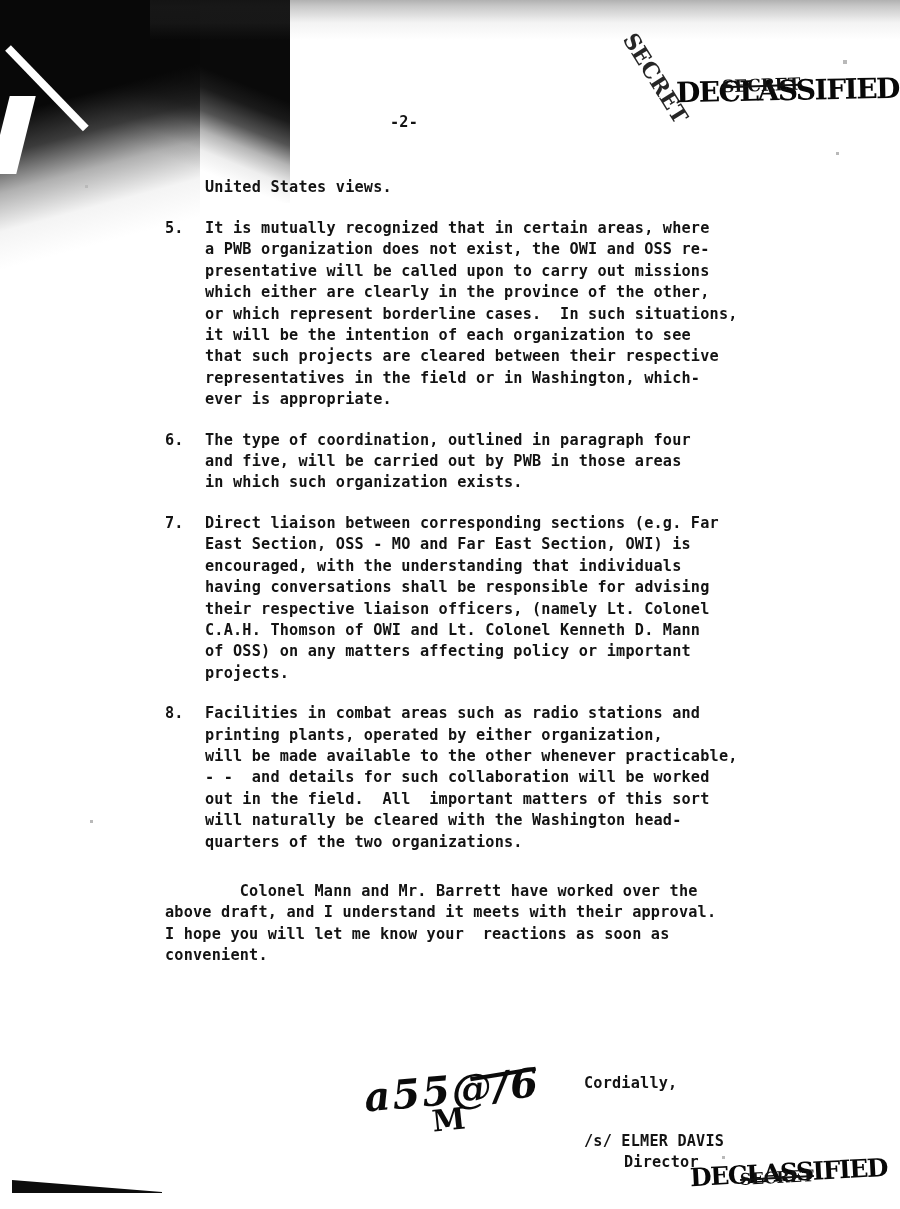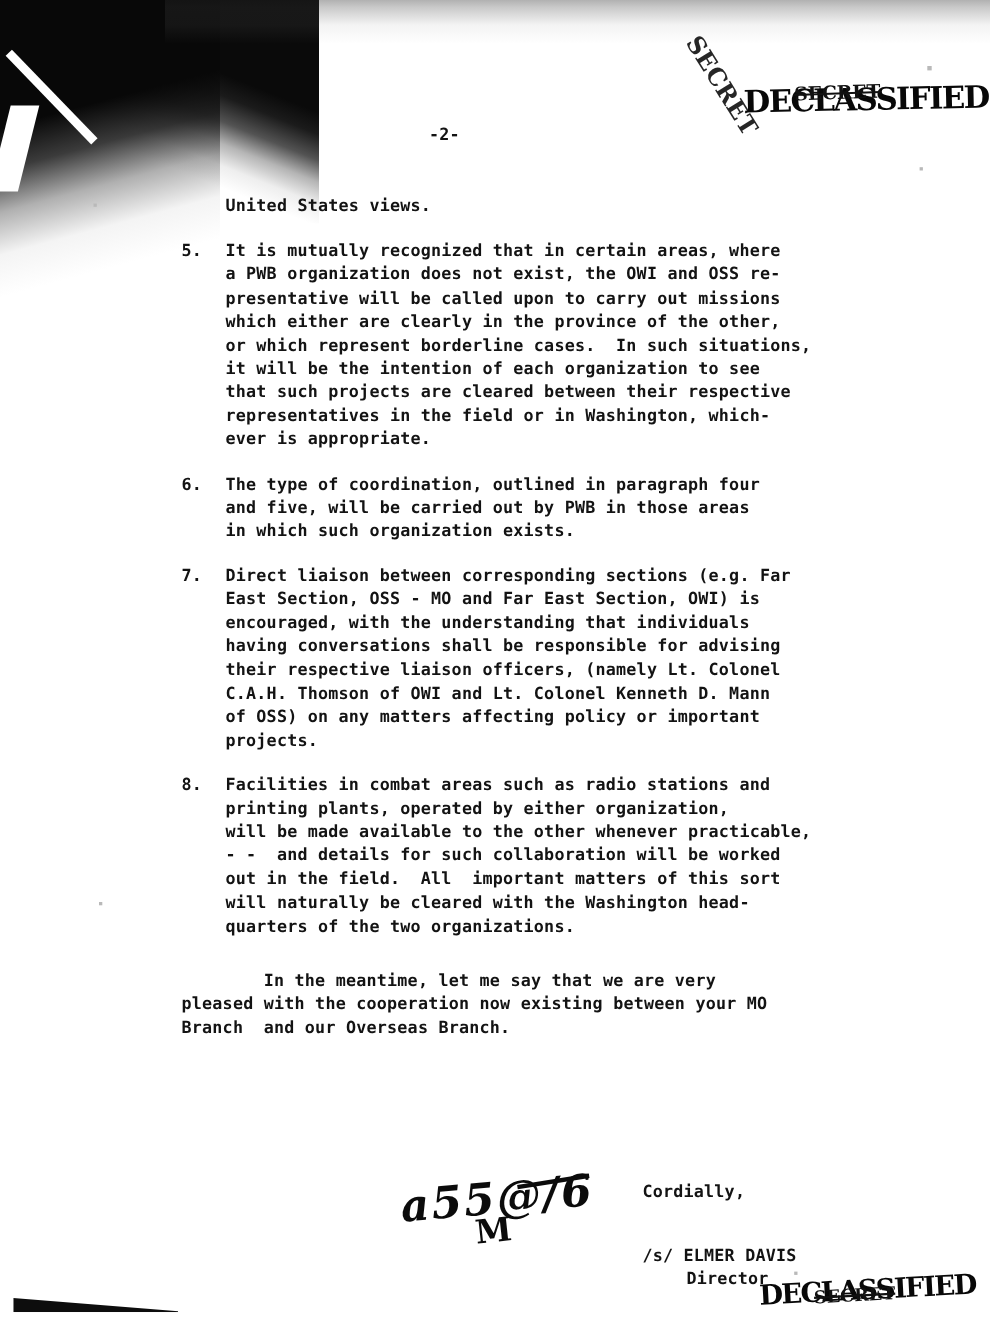--- a/index.html
+++ b/index.html
@@ -341,23 +341,24 @@
 will be made available to the other whenever practicable,
 - -  and details for such collaboration will be worked
 out in the field.  All  important matters of this sort
 will naturally be cleared with the Washington head-
 quarters of the two organizations.</div>
     </div>
 
   </div>
 
   <div class="closing-block">
-    <div class="closing-para typed">        In the meantime, let me say that we are very
-pleased with the cooperation now existing between your MO
-Branch  and our Overseas Branch.</div>
+    <div class="closing-para typed">        Colonel Mann and Mr. Barrett have worked over the
+above draft, and I understand it meets with their approval.
+I hope you will let me know your  reactions as soon as
+convenient.</div>
   </div>
 
   <div class="handwriting">a55@/6</div>
   <div class="handwriting-bar"></div>
   <div class="handwriting-under">M</div>
 
   <div class="cordially typed">Cordially,</div>
   <div class="signature typed">/s/ ELMER DAVIS</div>
   <div class="signature-title typed">Director</div>
 

